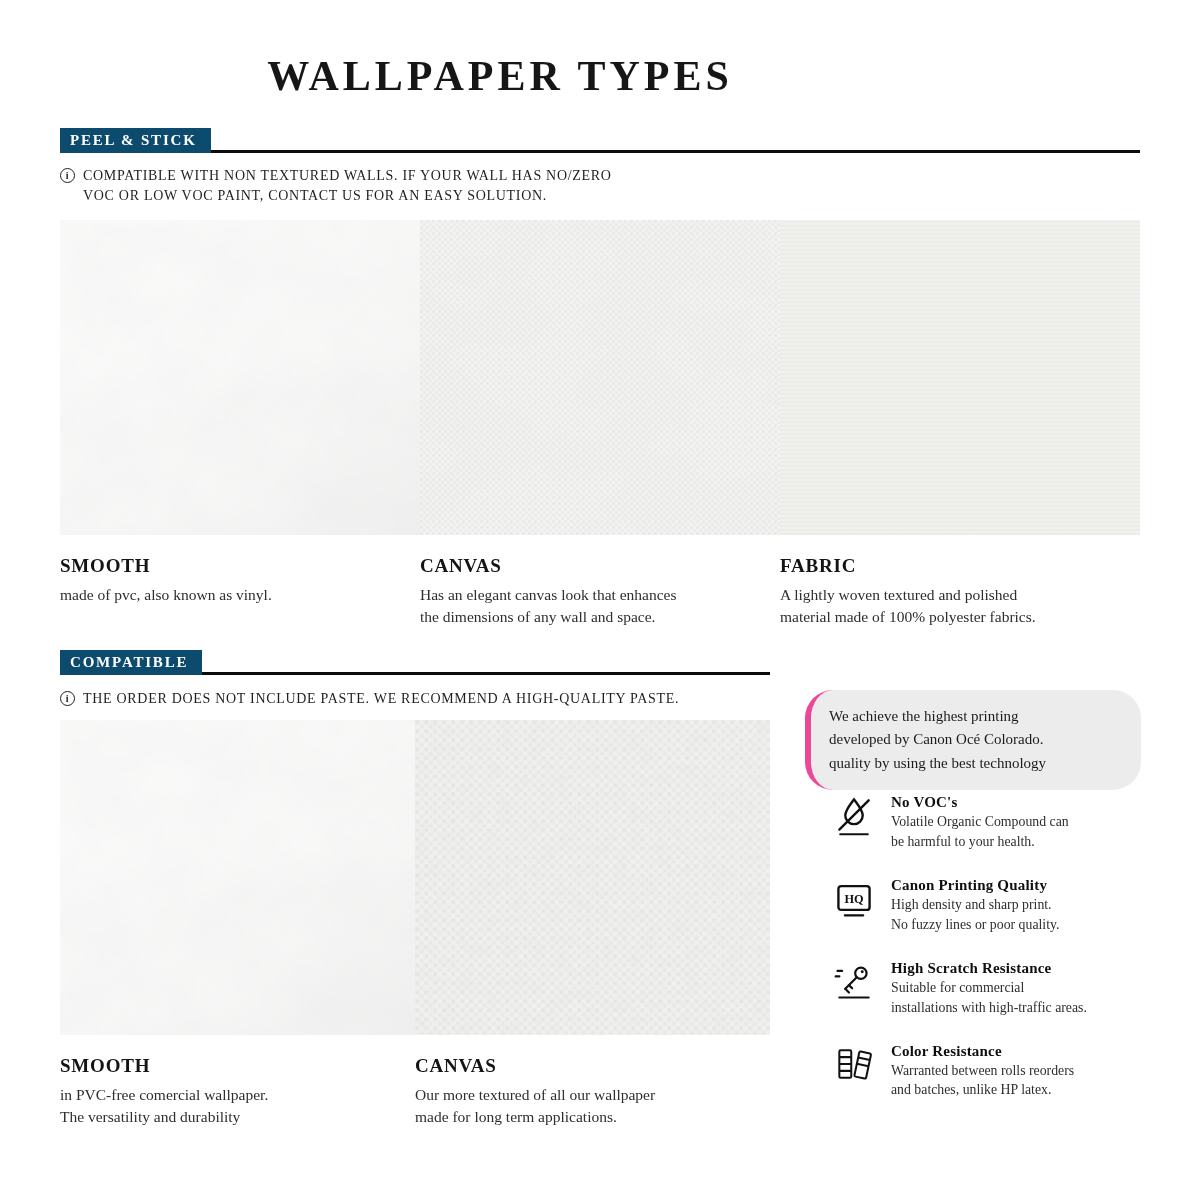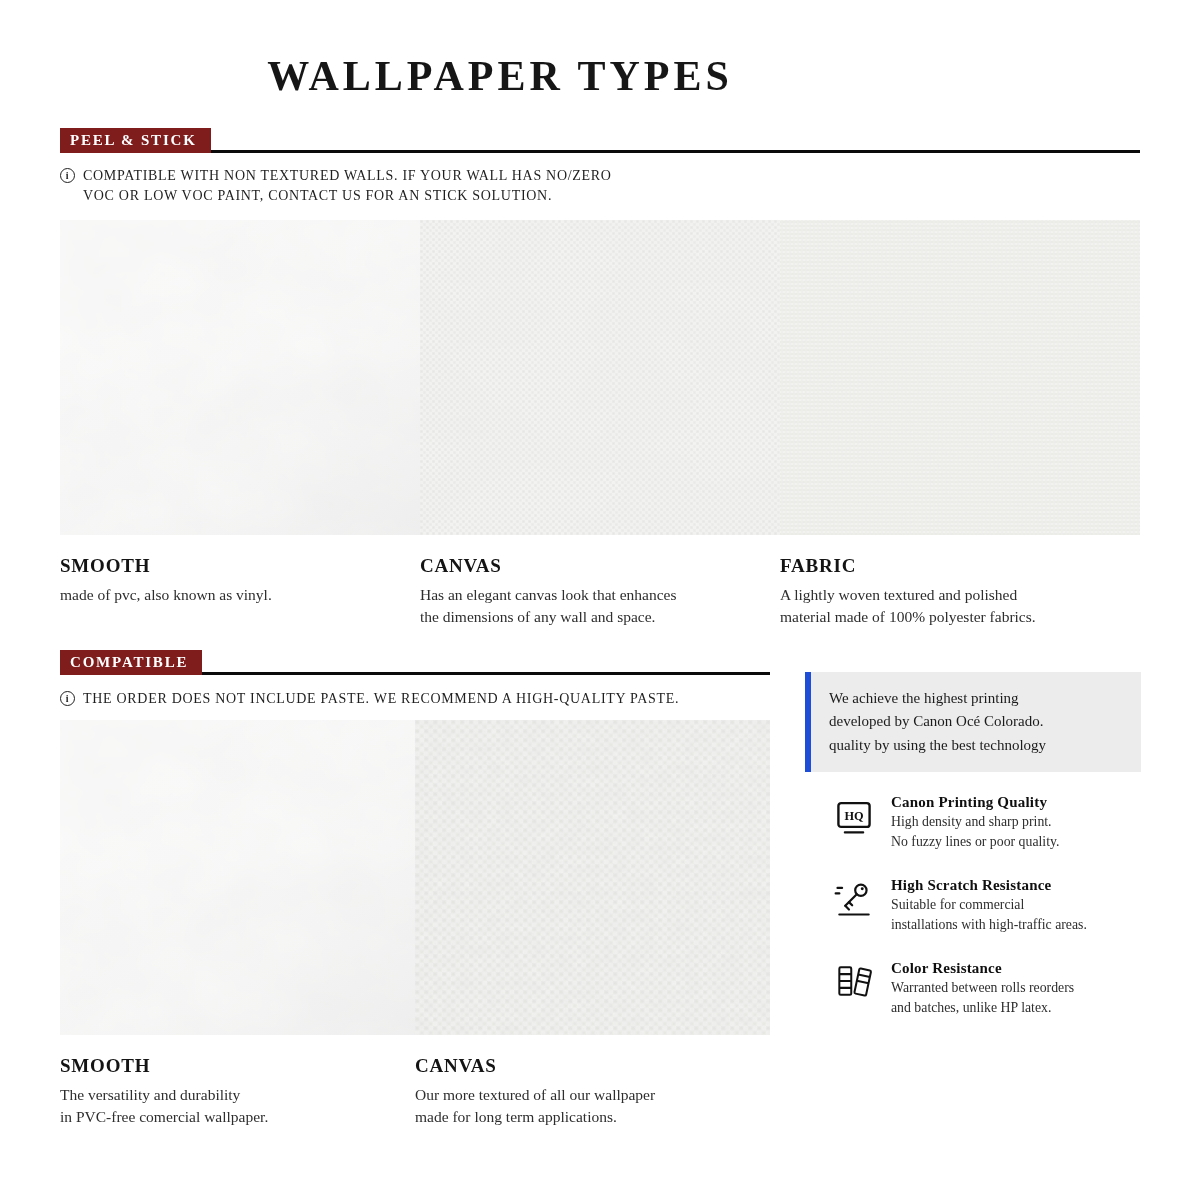--- a/index.html
+++ b/index.html
@@ -9,21 +9,21 @@
 
   
   .title { position:absolute; top:52px; left:0; width:1000px; text-align:center;
            font-size:42px; font-weight:700; letter-spacing:4px; color:#161616; }
 
   
   .section-header { position:absolute; left:60px; height:26px; }
   .sh-peel { top:128px; width:1080px; }
   .sh-trad { top:650px; width:710px; }
   .section-header .rule { position:absolute; left:0; right:0; top:22px; height:3px; background:#0b0b0b; }
-  .section-label { position:relative; display:inline-block; background:#7f1d1d; color:#ffffff;
+  .section-label { position:relative; display:inline-block; background:#0c4a6e; color:#ffffff;
                    font-size:15px; font-weight:700; letter-spacing:1.8px;
                    line-height:25px; padding:0 14px 0 10px; }
 
   
   .note { position:absolute; left:60px; display:flex; gap:8px; align-items:flex-start;
           font-size:14px; letter-spacing:0.7px; color:#1f1f1f; line-height:1.45; }
   .note-peel { top:166px; }
   .note-trad { top:689px; }
   .info-icon { width:15px; height:15px; border:1.5px solid #1f1f1f; border-radius:50%;
                display:flex; align-items:center; justify-content:center; flex:none; margin-top:2px; }
@@ -34,23 +34,23 @@
   .swatch-row { position:absolute; display:flex; }
   .row-1 { left:60px; top:220px; width:1080px; }
   .row-2 { left:60px; top:720px; width:710px; }
   .swatch-card { flex:1; min-width:0; }
   .swatch { height:315px; overflow:hidden; background:#f7f7f6; }
   .tex { width:100%; height:100%; display:block; }
   .swatch-name { margin-top:20px; font-size:19px; font-weight:700; letter-spacing:0.8px; color:#141414; }
   .swatch-desc { margin-top:7px; font-size:15.5px; line-height:1.4; color:#2e2e2e; }
 
   
-  .quality-box { position:absolute; left:805px; top:672px; width:336px;
-                 background:#ececec; border-left:6px solid #1d4ed8;
-                 padding:15px 18px; font-size:15px; line-height:1.55; color:#1b1b1b; }
+  .quality-box { position:absolute; left:805px; top:690px; width:336px;
+                 background:#ececec; border-left:6px solid #ec4899;
+                 padding:15px 18px; font-size:15px; line-height:1.55; color:#1b1b1b;border-radius:28px; }
   .features { position:absolute; left:832px; top:793px; width:312px;
               display:flex; flex-direction:column; gap:25px; }
   .feature { display:flex; gap:15px; align-items:flex-start; }
   .feature-icon { width:44px; height:44px; flex:none; }
   .feature-icon svg { width:100%; height:100%; display:block; }
   .feature-title { font-size:15px; font-weight:700; color:#0f0f0f; letter-spacing:0.2px; }
   .feature-desc { margin-top:4px; font-size:13.8px; line-height:1.4; color:#2e2e2e; }
 
   .defs-holder { position:absolute; width:0; height:0; overflow:hidden; }
 </style>
@@ -113,21 +113,21 @@
     <div class="rule"></div>
     <div class="section-label">PEEL &amp; STICK</div>
   </div>
 
   <div class="note note-peel">
     <span class="info-icon">
         <i>i</i>
       </span>
     <span>
       <span class="line">COMPATIBLE WITH NON TEXTURED WALLS. IF YOUR WALL HAS NO/ZERO</span>
-      <span class="line">VOC OR LOW VOC PAINT, CONTACT US FOR AN STICK SOLUTION.</span>
+      <span class="line">VOC OR LOW VOC PAINT, CONTACT US FOR AN EASY SOLUTION.</span>
     </span>
   </div>
 
   <div class="swatch-row row-1">
 
     <div class="swatch-card">
       <div class="swatch">
         <svg class="tex" preserveAspectRatio="none">
           <rect width="100%" height="100%" fill="#fcfcfb"></rect>
           <rect width="100%" height="100%" filter="url(#f-smooth)"></rect>
@@ -190,22 +190,22 @@
     <div class="swatch-card">
       <div class="swatch">
         <svg class="tex" preserveAspectRatio="none">
           <rect width="100%" height="100%" fill="#fcfcfb"></rect>
           <rect width="100%" height="100%" filter="url(#f-smooth)"></rect>
           <rect width="100%" height="100%" fill="url(#g-sheen)"></rect>
         </svg>
       </div>
       <div class="swatch-name">SMOOTH</div>
       <div class="swatch-desc">
+        <span class="line">in PVC-free comercial wallpaper.</span>
         <span class="line">The versatility and durability</span>
-        <span class="line">in PVC-free comercial wallpaper.</span>
       </div>
     </div>
 
     <div class="swatch-card">
       <div class="swatch">
         <svg class="tex" preserveAspectRatio="none">
           <rect width="100%" height="100%" fill="url(#p-weave2)"></rect>
           <rect width="100%" height="100%" filter="url(#f-rough)"></rect>
           <rect width="100%" height="100%" filter="url(#f-grainlight)"></rect>
         </svg>
@@ -220,20 +220,38 @@
   </div>
 
   <div class="quality-box">
     <span class="line">We achieve the highest printing</span>
     <span class="line">developed by Canon Océ Colorado.</span>
     <span class="line">quality by using the best technology</span>
   </div>
 
   <div class="features">
 
+    <div class="feature">
+      <span class="feature-icon">
+        <svg viewBox="0 0 48 48">
+          <g fill="none" stroke="#111" stroke-width="2.6" stroke-linecap="round">
+            <path d="M24 7c-5.5 7.5-9.5 12-9.5 17.5a9.5 9.5 0 0 0 19 0C33.5 19 29.5 14.5 24 7Z"></path>
+            <line x1="8" y1="40" x2="40" y2="8"></line>
+          </g>
+          <line x1="9" y1="45" x2="39" y2="45" stroke="#111" stroke-width="2.4" stroke-linecap="round"></line>
+        </svg>
+      </span>
+      <span class="feature-body">
+        <span class="feature-title">No VOC's</span>
+        <span class="feature-desc">
+          <span class="line">Volatile Organic Compound can</span>
+          <span class="line">be harmful to your health.</span>
+        </span>
+      </span>
+    </div>
 
     <div class="feature">
       <span class="feature-icon">
         <svg viewBox="0 0 48 48">
           <rect x="7" y="11" width="34" height="26" rx="3" fill="none" stroke="#111" stroke-width="2.6"></rect>
           <text x="24" y="29.5" text-anchor="middle" font-size="13.5" font-weight="bold" fill="#111">HQ</text>
           <line x1="14" y1="43" x2="34" y2="43" stroke="#111" stroke-width="2.4" stroke-linecap="round"></line>
         </svg>
       </span>
       <span class="feature-body">

